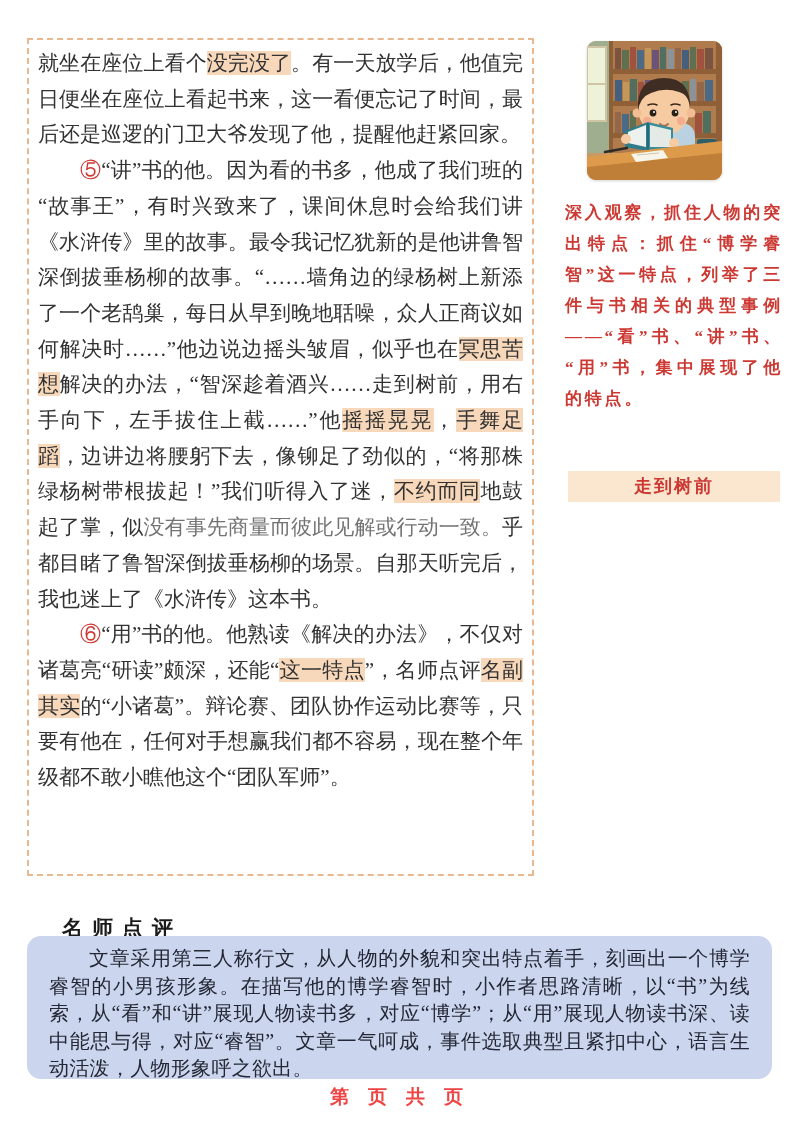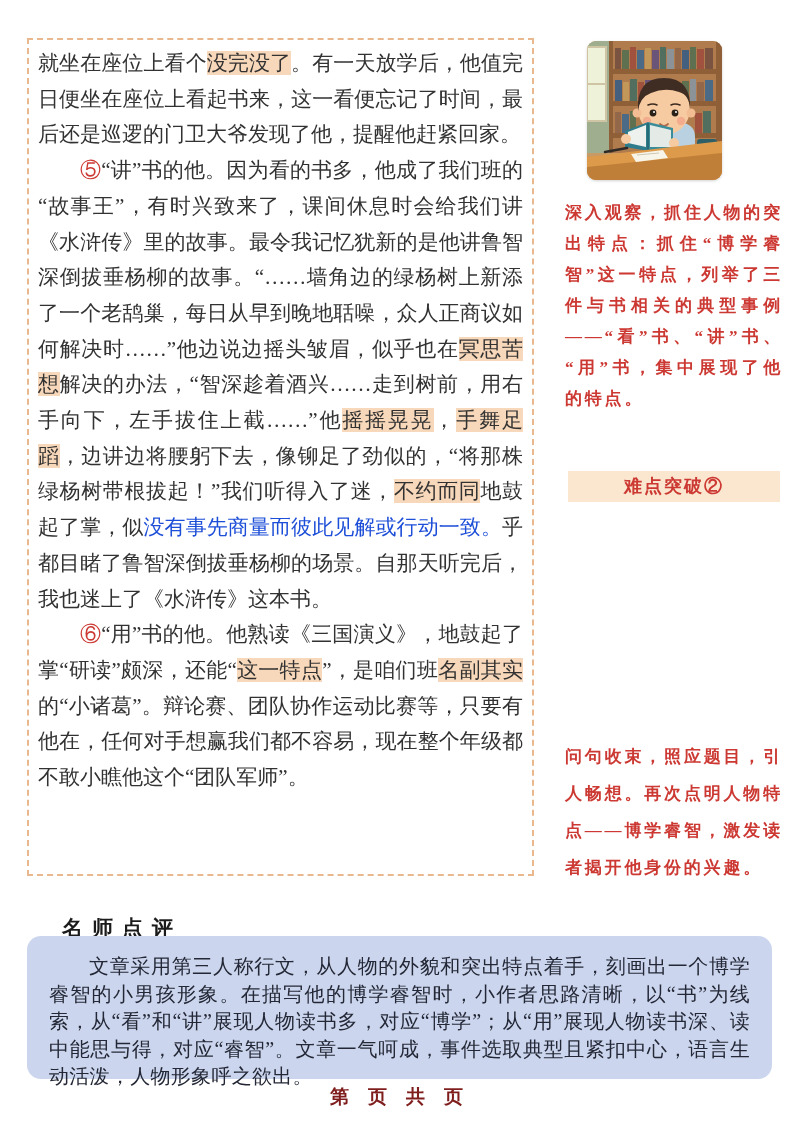--- a/index.html
+++ b/index.html
@@ -12,21 +12,21 @@
   .page{position:absolute;inset:0;background:#ffffff;overflow:hidden;}
 
   
   .essay-box{position:absolute;left:27px;top:38px;width:485px;height:822px;
              border:2px dashed var(--border);padding:6px 9px;overflow:hidden;}
   .essay-para{margin:0;font-size:21px;line-height:35.7px;color:var(--ink);
               text-align:justify;letter-spacing:0;}
   .essay-para.indent{text-indent:2em;}
   .hl{background:var(--hl);}
   .circ{color:var(--red);}
-  .gloss{color:#1d4ed8;}
+  .gloss{color:#737373;}
 
   
   .sidebar{position:absolute;left:563px;top:38px;width:222px;height:840px;}
   .illu{position:absolute;left:24px;top:3px;width:135px;height:139px;
         border-radius:9px;overflow:hidden;box-shadow:0 1px 3px rgba(0,0,0,.18);}
   .illu svg{display:block;}
   .note{position:absolute;left:2px;width:218px;}
   .note-title{background:var(--bar);color:var(--red);font-weight:bold;
               text-align:center;font-size:18px;height:31px;line-height:31px;
               letter-spacing:2px;width:212px;margin:0 auto;}
@@ -35,38 +35,38 @@
   .n0{top:158px;} .n0 .note-body{line-height:31px;}
   .n1{top:433px;} .n1 .note-body{line-height:29.5px;}
   .n2{top:700px;} .n2 .note-body{line-height:37px;margin-top:0;}
 
   
   .review-heading{position:absolute;left:30px;top:897px;
       font-family:"Liberation Sans","DejaVu Sans",sans-serif;
       font-weight:bold;font-size:21px;letter-spacing:9px;color:#1b1b1b;margin-left:32px;}
   .review-box{position:absolute;left:27px;top:936px;width:745px;height:143px;
       background:var(--blue);border-radius:14px;box-sizing:border-box;
-      padding:17px 22px;}
+      padding:9px 22px;}
   .review-box p{margin:0;font-size:20px;line-height:27.5px;color:#242836;
       text-indent:2em;text-align:justify;letter-spacing:0.3px;}
 
   .page-footer{position:absolute;left:0;top:1084px;width:793px;
       text-align:center;font-family:"Liberation Sans","DejaVu Sans",sans-serif;
-      font-size:19px;font-weight:600;color:#7f1d1d;}
+      font-size:19px;font-weight:600;color:#ef4444;}
 </style>
 </head>
 <body>
 
 <div class="page">
 
   <div class="essay-box">
     <div id="essay">
         <p class="essay-para"><span>就坐在座位上看个</span><span class="hl">没完没了</span><span>。有一天放学后，他值完日便坐在座位上看起书来，这一看便忘记了时间，最后还是巡逻的门卫大爷发现了他，提醒他赶紧回家。</span></p>
         <p class="essay-para indent"><span class="circ">⑤</span><span>“讲”书的他。因为看的书多，他成了我们班的“故事王”，有时兴致来了，课间休息时会给我们讲《水浒传》里的故事。最令我记忆犹新的是他讲鲁智深倒拔垂杨柳的故事。“……墙角边的绿杨树上新添了一个老鸹巢，每日从早到晚地聒噪，众人正商议如何解决时……”他边说边摇头皱眉，似乎也在</span><span class="hl">冥思苦想</span><span>解决的办法，“智深趁着酒兴……走到树前，用右手向下，左手拔住上截……”他</span><span class="hl">摇摇晃晃</span><span>，</span><span class="hl">手舞足蹈</span><span>，边讲边将腰躬下去，像铆足了劲似的，“将那株绿杨树带根拔起！”我们听得入了迷，</span><span class="hl">不约而同</span><span>地鼓起了掌，似</span><span class="gloss">没有事先商量而彼此见解或行动一致。</span><span>乎都目睹了鲁智深倒拔垂杨柳的场景。自那天听完后，我也迷上了《水浒传》这本书。</span></p>
-        <p class="essay-para indent"><span class="circ">⑥</span><span>“用”书的他。他熟读《三国演义》，地鼓起了掌“研读”颇深，还能“</span><span class="hl">这一特点</span><span>”，是咱们班</span><span class="hl">名副其实</span><span>的“小诸葛”。辩论赛、团队协作运动比赛等，只要有他在，任何对手想赢我们都不容易，现在整个年级都不敢小瞧他这个“团队军师”。</span></p>
+        <p class="essay-para indent"><span class="circ">⑥</span><span>“用”书的他。他熟读《解决的办法》，不仅对诸葛亮“研读”颇深，还能“</span><span class="hl">这一特点</span><span>”，名师点评</span><span class="hl">名副其实</span><span>的“小诸葛”。辩论赛、团队协作运动比赛等，只要有他在，任何对手想赢我们都不容易，现在整个年级都不敢小瞧他这个“团队军师”。</span></p>
       </div>
   </div>
 
   <aside class="sidebar">
 
     <div class="illu">
       <svg width="135" height="139" viewBox="0 0 135 139" xmlns="http://www.w3.org/2000/svg">
 
         <rect x="0" y="0" width="135" height="139" fill="#c89a66"></rect>
 
@@ -148,26 +148,23 @@
         <line x1="50" y1="114" x2="72" y2="112" stroke="#cfc8b4" stroke-width="1"></line>
         <line x1="18" y1="111" x2="40" y2="107" stroke="#2f2a26" stroke-width="2.6" stroke-linecap="round"></line>
       </svg>
     </div>
 
     <div class="note n0">
       <div class="note-body">深入观察，抓住人物的突出特点：抓住“博学睿智”这一特点，列举了三件与书相关的典型事例——“看”书、“讲”书、“用”书，集中展现了他的特点。</div>
     </div>
 
     <div class="note n1">
-      <div class="note-title">难点突破②</div>
+      <div class="note-title">走到树前</div>
     </div>
 
-    <div class="note n2">
-      <div class="note-body">问句收束，照应题目，引人畅想。再次点明人物特点——博学睿智，激发读者揭开他身份的兴趣。</div>
-    </div>
   </aside>
 
   <h2 class="review-heading">名师点评</h2>
   <div class="review-box">
     <p>文章采用第三人称行文，从人物的外貌和突出特点着手，刻画出一个博学睿智的小男孩形象。在描写他的博学睿智时，小作者思路清晰，以“书”为线索，从“看”和“讲”展现人物读书多，对应“博学”；从“用”展现人物读书深、读中能思与得，对应“睿智”。文章一气呵成，事件选取典型且紧扣中心，语言生动活泼，人物形象呼之欲出。</p>
   </div>
 
   <div class="page-footer">第　页　共　页</div>
 
 </div>

